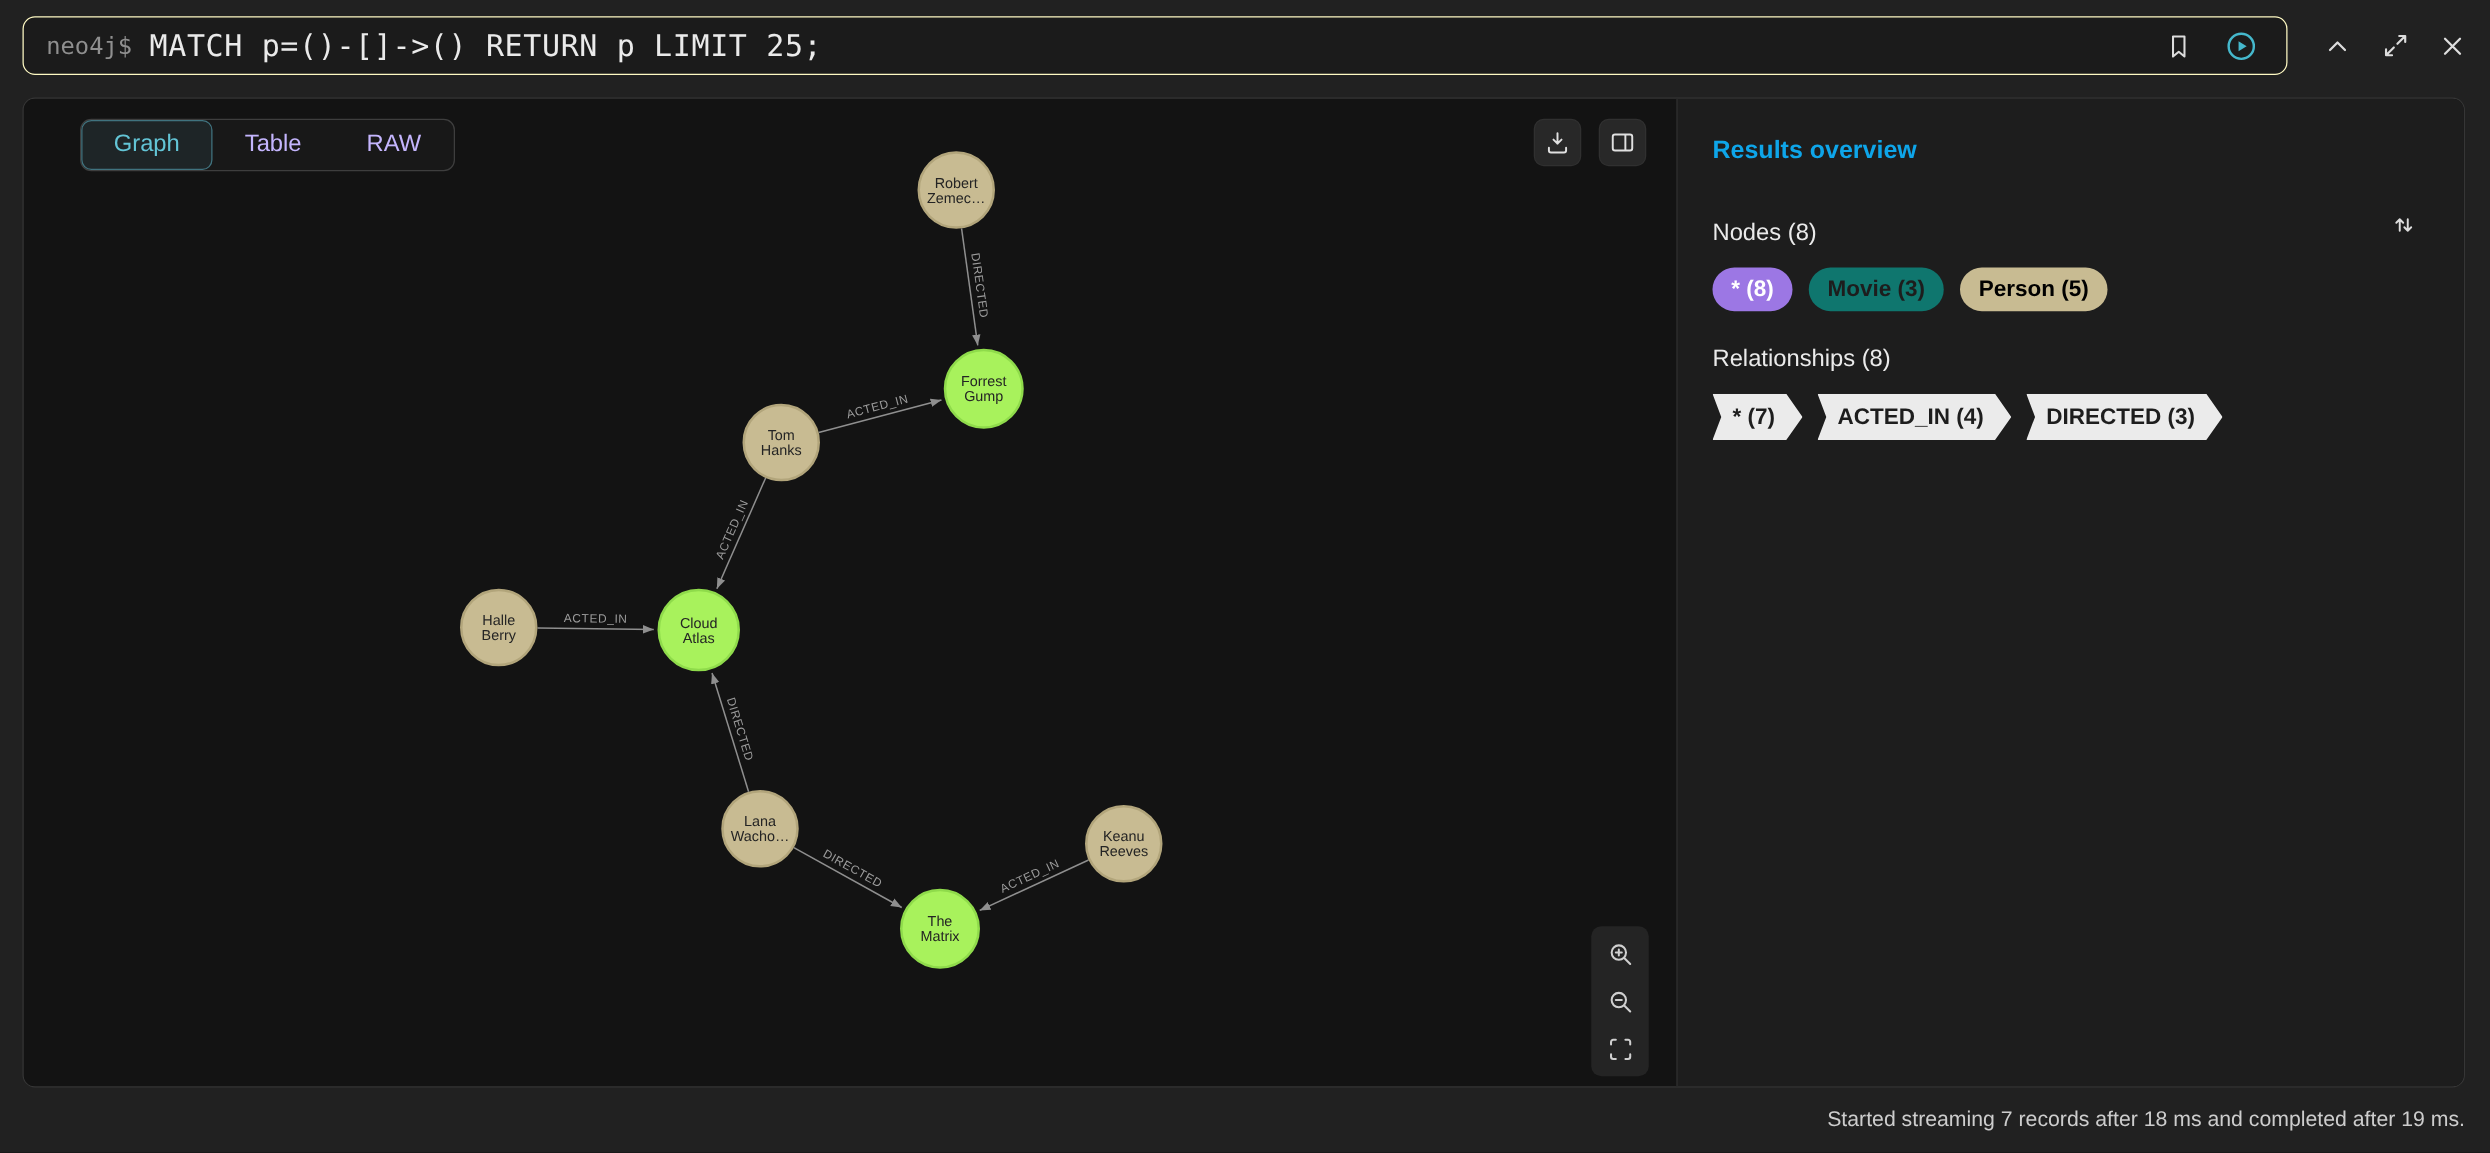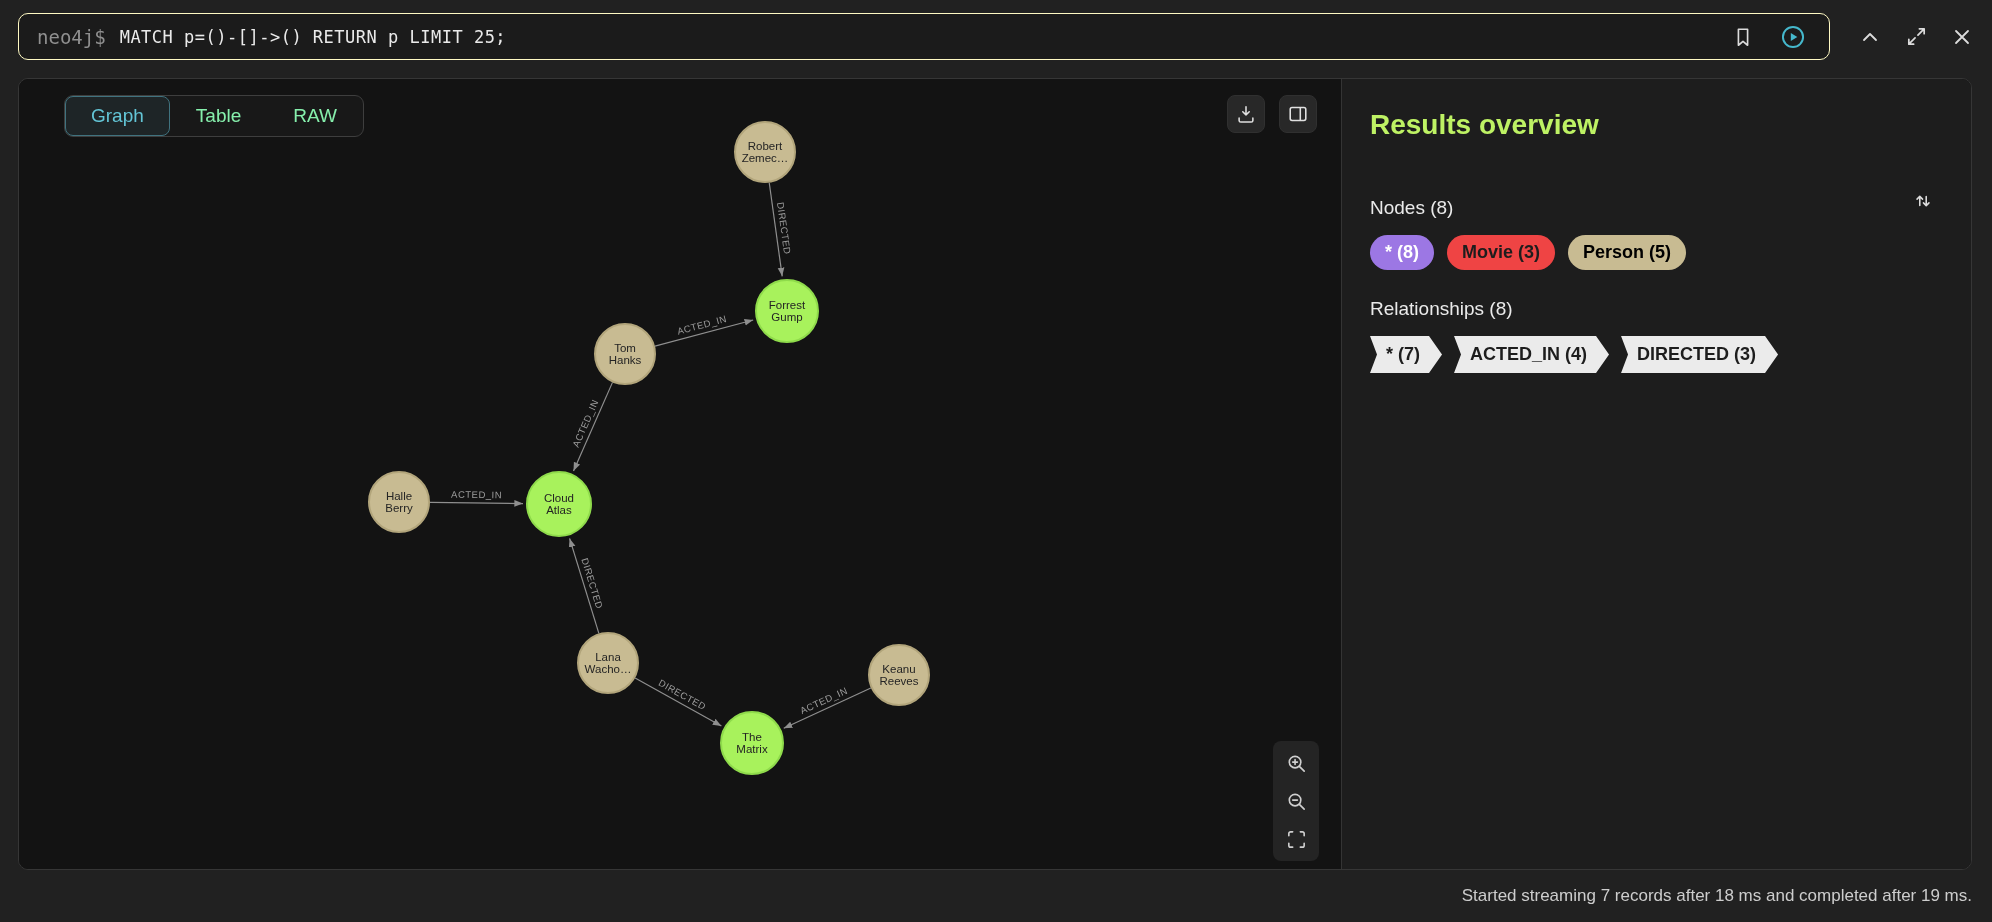--- a/index.html
+++ b/index.html
@@ -10,21 +10,21 @@
     color:#e8e8e8;
     position:relative;
   }
   
   .query-bar {
     position:absolute; left:18px; top:13px; width:1812px; height:47px;
     background:#1b1b1b; border:1px solid #fef9c3; border-radius:10px;
     display:flex; align-items:center; padding:0 18px; gap:14px;
   }
   .prompt { font-family:"DejaVu Sans Mono", monospace; font-size:19px; color:#8f8f8f; }
-  .query  { font-family:"DejaVu Sans Mono", monospace; font-size:17px; color:#eaeaea; letter-spacing:.5px; }
+  .query  { font-family:"DejaVu Sans Mono", monospace; font-size:24px; color:#eaeaea; letter-spacing:.5px; }
   .spacer { flex:1; }
   .icon-btn {
     background:transparent; border:none; color:#dcdcdc; cursor:pointer;
     display:flex; align-items:center; justify-content:center; width:36px; height:36px; border-radius:6px;
   }
   .icon-btn.run { color:#45b8cc; }
   
   .window-controls {
     position:absolute; top:13px; right:12px; height:47px;
     display:flex; align-items:center; gap:10px;
@@ -36,21 +36,21 @@
     display:flex; overflow:hidden;
   }
   .graph-area { position:relative; width:1322px; height:100%; background:#131313; flex:none; }
   .graph-canvas { position:absolute; left:0; top:0; }
   
   .view-tabs {
     position:absolute; left:12px; top:16px; display:flex;
     border:1px solid #3e3e3e; border-radius:9px; background:#181818;margin-left:33px;
   }
   .tab {
-    padding:8px 25px; font-size:19px; color:#86efac; background:transparent;
+    padding:8px 25px; font-size:19px; color:#c4b5fd; background:transparent;
     border:1px solid transparent; border-radius:8px; cursor:pointer;
     font-family:"Liberation Sans", sans-serif;
   }
   .tab.active { color:#63c5d6; border-color:#40737f; background:rgba(99,197,214,.08); }
   
   .graph-actions { position:absolute; top:16px; right:24px; display:flex; gap:14px; }
   .graph-btn {
     width:38px; height:38px; border-radius:8px; background:#282828; border:1px solid #303030;
     color:#e0e0e0; display:flex; align-items:center; justify-content:center; cursor:pointer;
   }
@@ -61,21 +61,21 @@
   }
   .zoom-btn {
     width:100%; height:38px; background:transparent; border:none; color:#cfcfcf;
     display:flex; align-items:center; justify-content:center; cursor:pointer;
   }
   
   .side-panel {
     flex:1; background:#1d1d1d; border-left:1px solid #343434;
     padding:30px 30px 0 28px;
   }
-  .panel-title { font-size:28px; font-weight:bold; color:#bef264; margin-bottom:42px; }
+  .panel-title { font-size:20px; font-weight:bold; color:#0ea5e9; margin-bottom:30px; }
   .heading-row { display:flex; align-items:flex-end; justify-content:space-between; margin-bottom:16px; }
   .heading-row .heading { font-size:19px; color:#eaeaea; }
   .pills { display:flex; gap:13px; margin-bottom:28px; flex-wrap:wrap; }
   .pill {
     display:inline-block; padding:7px 15px; border-radius:20px;
     font-size:18px; font-weight:600; cursor:pointer;
   }
   .chips { display:flex; gap:12px; flex-wrap:wrap; }
   .rel-chip {
     display:inline-block; padding:8px 22px 8px 16px;
@@ -226,21 +226,21 @@
         <span class="heading">Nodes (8)</span>
         <button class="icon-btn">
           <svg width="22" height="22" viewBox="0 0 24 24" fill="none" stroke="currentColor" stroke-width="1.7" stroke-linecap="round" stroke-linejoin="round">
             <path d="M8.5 17V7m0 0L5.5 10M8.5 7l3 3M15.5 7v10m0 0l3-3m-3 3l-3-3"></path>
           </svg>
         </button>
       </div>
 
       <div class="pills">
           <span class="pill" style="background: rgb(156, 119, 228); color: rgb(255, 255, 255);">* (8)</span>
-          <span class="pill" style="background: #ef4444; color: rgb(29, 29, 29);">Movie (3)</span>
+          <span class="pill" style="background: #0f766e; color: rgb(29, 29, 29);">Movie (3)</span>
           <span class="pill" style="background: rgb(200, 187, 146); color: #000000;">Person (5)</span>
         </div>
 
       <div class="heading-row">
         <span class="heading">Relationships (8)</span>
       </div>
 
       <div class="chips">
           <span class="rel-chip">* (7)</span>
           <span class="rel-chip">ACTED_IN (4)</span>

